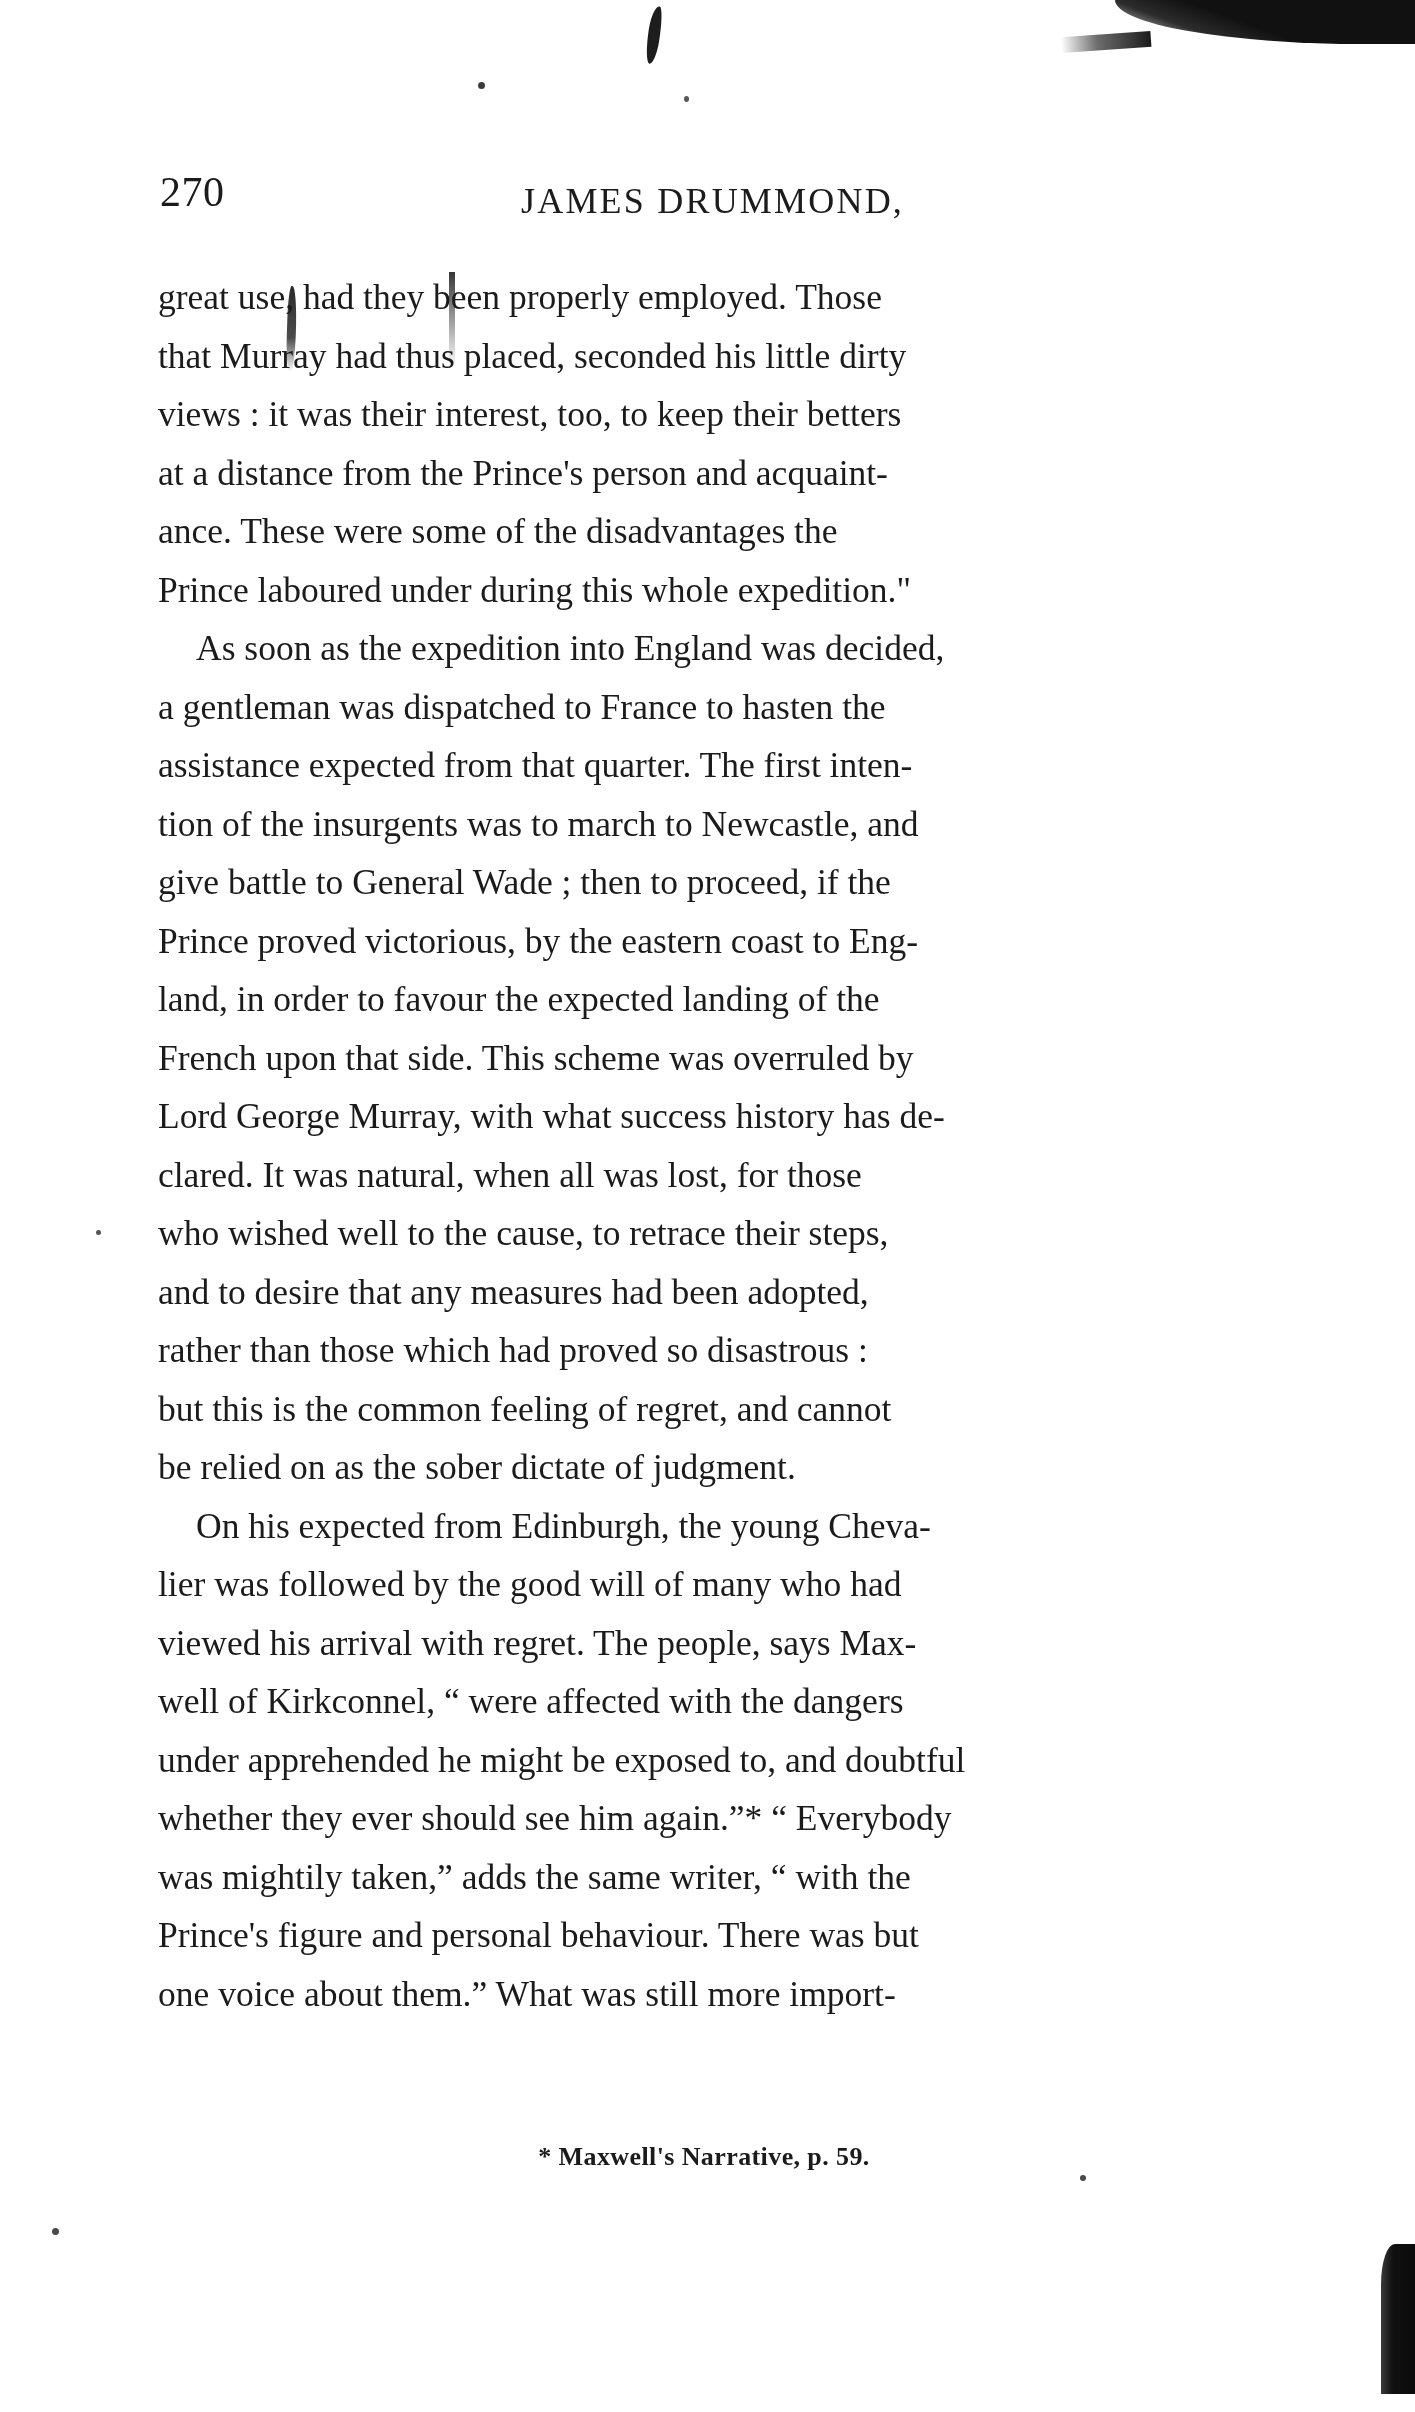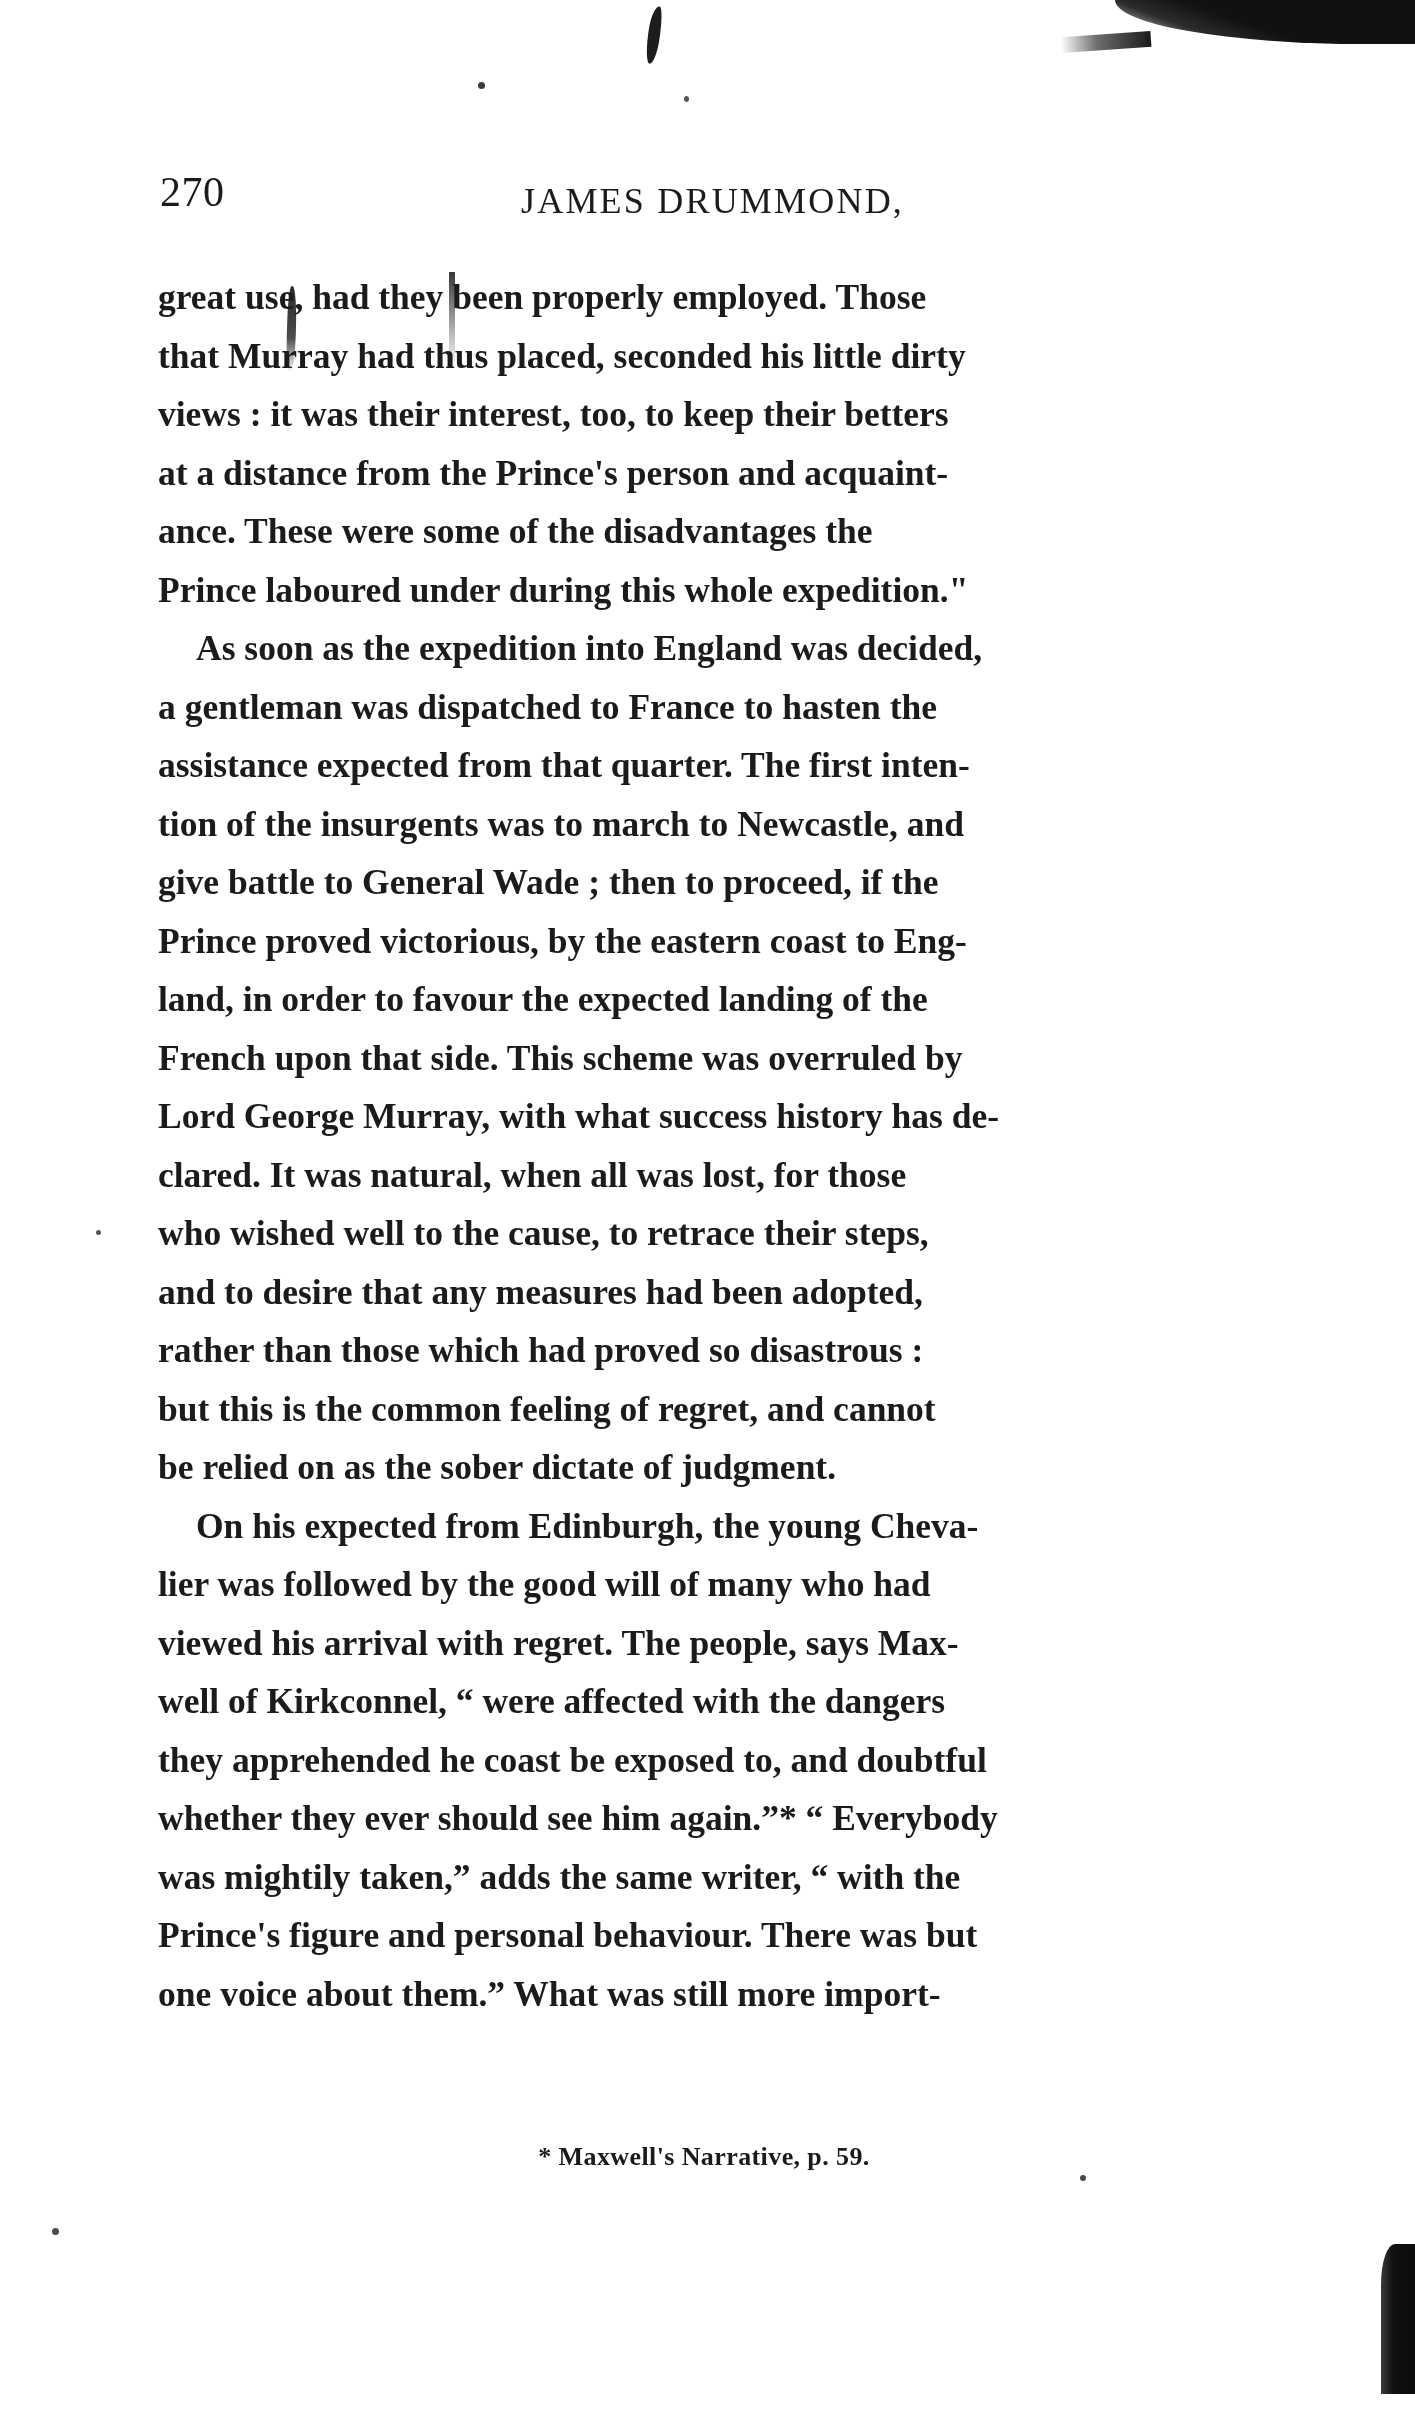--- a/index.html
+++ b/index.html
@@ -147,21 +147,20 @@
     left: 158px;
     top: 268px;
     width: 1092px;
   }
 
   .para {
     margin: 0 0 0 0;
     font-size: 35.5px;
     line-height: 58.5px;
     text-align: justify;
-    font-weight: bold;
   }
   .para + .para {
     margin-top: 0;
   }
   .para .line {
     display: block;
     white-space: nowrap;
   }
   .para .line.first {
     padding-left: 38px;
@@ -239,21 +238,21 @@
       <span class="line">rather  than  those which  had  proved  so  disastrous :</span>
       <span class="line">but this is the common feeling of regret, and cannot</span>
       <span class="line">be relied on as the sober dictate of judgment.</span>
     </p>
 
     <p class="para">
       <span class="line first">On his expected from Edinburgh, the young Cheva-</span>
       <span class="line">lier was followed by the good will of many who had</span>
       <span class="line">viewed his arrival with regret.   The people, says Max-</span>
       <span class="line">well of Kirkconnel, “ were affected with the dangers</span>
-      <span class="line">they apprehended he coast be exposed to, and doubtful</span>
+      <span class="line">under apprehended he might be exposed to, and doubtful</span>
       <span class="line">whether they ever should see him again.”*  “ Everybody</span>
       <span class="line">was mightily taken,” adds the same writer, “ with the</span>
       <span class="line">Prince's figure and personal behaviour.   There was but</span>
       <span class="line">one voice about them.”   What was still more import-</span>
     </p>
 
   </div>
 
   <div id="footnote">* Maxwell's Narrative, p. 59.</div>
 

